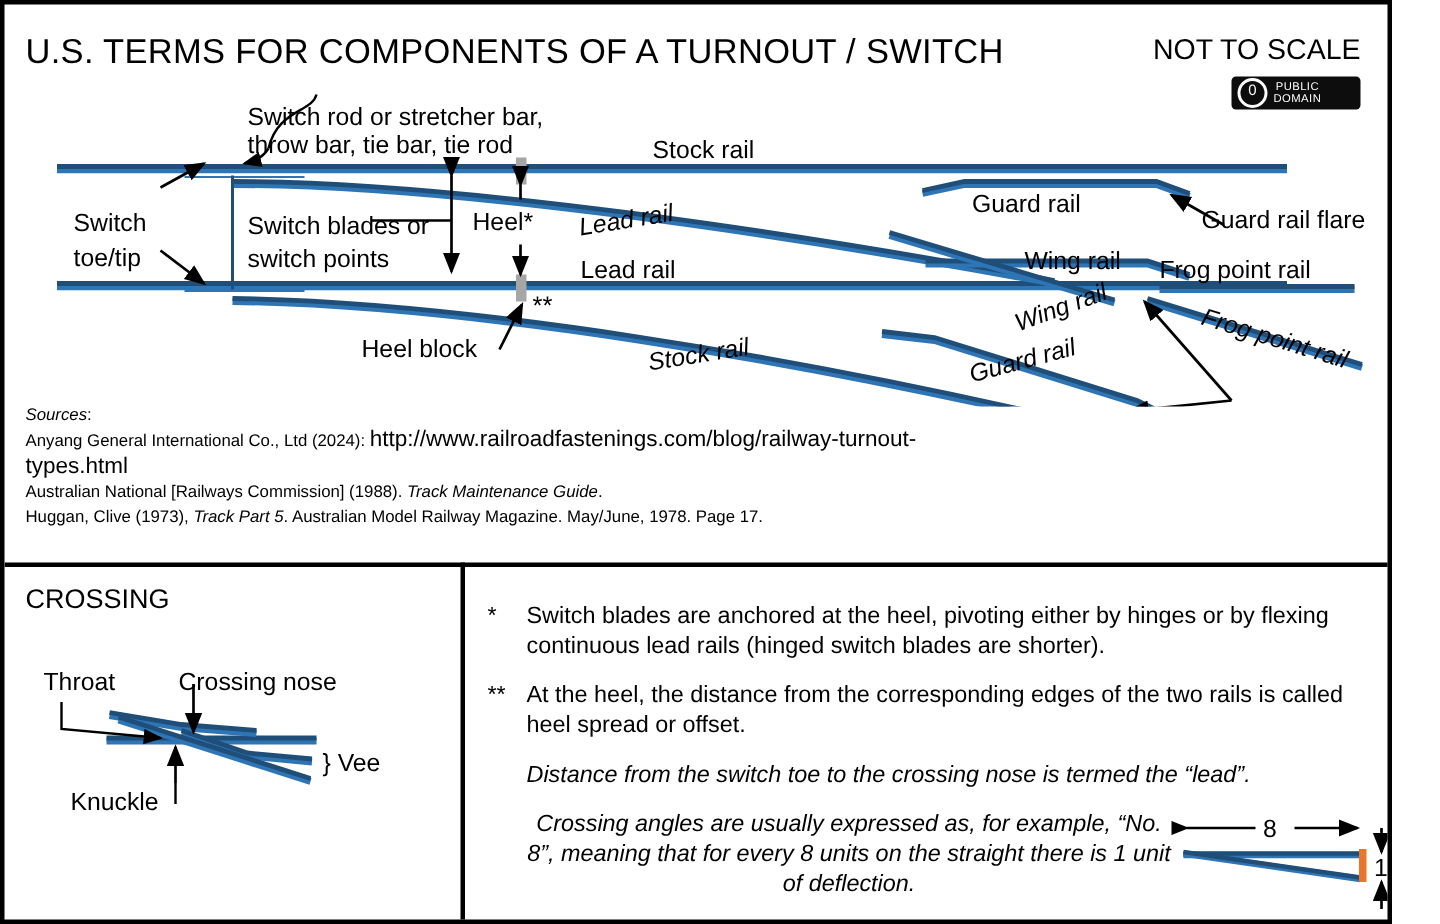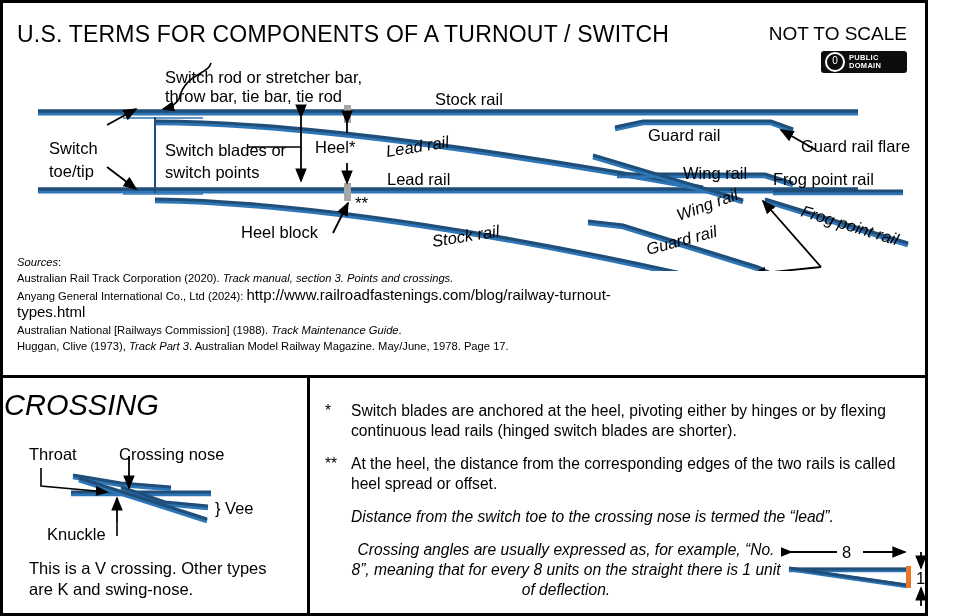--- a/index.html
+++ b/index.html
@@ -10,41 +10,41 @@
   .title{position:absolute;left:14px;top:18px;font-size:23px;letter-spacing:.2px;}
   .nts{position:absolute;right:18px;top:20px;font-size:19px;}
 
   
   .pd-badge{position:absolute;right:18px;top:48px;width:86px;height:22px;
             background:#0d0d0d;border-radius:3px;display:flex;align-items:center;
             padding:0 4px;box-sizing:border-box;}
   .pd-circle{width:16px;height:16px;border-radius:50%;border:2px solid #fff;
              color:#fff;font-size:10px;line-height:13px;text-align:center;
              font-family:"Liberation Sans",sans-serif;flex:0 0 auto;}
-  .pd-text{color:#fff;font-size:7.5px;font-weight:bold;line-height:8.5px;
-           margin-left:4px;letter-spacing:.3px;}
+  .pd-text{color:#fff;font-size:7.5px;font-weight:normal;line-height:8.5px;
+           margin-left:4px;letter-spacing:.3px;text-align:center;}
 
   
   #mainsvg{position:absolute;left:0;top:58px;}
 
   .lbl{font-family:"Liberation Sans",sans-serif;font-size:16.5px;fill:#000;}
   .lbl-b{font-family:"Liberation Sans",sans-serif;font-size:17px;fill:#000;}
 
   
-  .sources{position:absolute;left:14px;top:251px;width:620px;font-size:11.2px;line-height:16.4px;}
+  .sources{position:absolute;left:14px;top:266px;width:620px;font-size:11.2px;line-height:16.4px;}
   .sources .hd{font-style:italic;}
   .it{font-style:italic;}
   .url{font-size:15px;}
 
   
   .hdiv{position:absolute;left:0;top:372px;width:960px;height:3px;background:#000;}
   .vdiv{position:absolute;left:304px;top:372px;width:3px;height:244px;background:#000;}
 
   
-  .crossing-title{position:absolute;left:1px;top:386px;font-size:29px;font-style:italic;}
+  .crossing-title{position:absolute;left:14px;top:386px;font-size:18px;}
   #crosssvg{position:absolute;left:0px;top:425px;}
   .crossing-note{position:absolute;left:26px;top:555px;width:265px;font-size:16.5px;line-height:21px;}
 
   
   .notes{position:absolute;left:322px;top:398px;width:600px;}
   .note{display:flex;margin-bottom:13px;font-size:15.6px;line-height:20px;}
   .note .mk{width:26px;flex:0 0 26px;}
   .note .tx{flex:1 1 auto;}
   .note-plain{font-size:15.6px;line-height:20px;margin-left:26px;margin-bottom:13px;width:560px;font-style:italic;}
   .note-last{margin-left:26px;width:430px;text-align:center;}
@@ -161,30 +161,27 @@
     <text class="lbl" x="797" y="155" transform="rotate(17 797 155)" font-style="italic">Frog point rail</text>
     <text class="lbl" x="645" y="194" transform="rotate(-15 645 194)" font-style="italic">Guard rail</text>
     <text class="lbl" x="825" y="222" transform="rotate(17 825 222)" font-style="italic">Flangeways</text>
   </svg>
 
   <div class="sources">
     <div>
       <span class="hd">Sources</span><span>:</span>
     </div>
     <div>
-      <span>Australian Rail Track Corporation (2020). </span><span class="it">Track manual, section 3. Points and crossings.</span>
-    </div>
-    <div>
       <span>Anyang General International Co., Ltd (2024): </span><span class="url">http://www.railroadfastenings.com/blog/railway-turnout-types.html</span>
     </div>
     <div>
       <span>Australian National [Railways Commission] (1988). </span><span class="it">Track Maintenance Guide</span><span>.</span>
     </div>
     <div>
-      <span>Huggan, Clive (1973), </span><span class="it">Track Part 3</span><span>. Australian Model Railway Magazine. May/June, 1978. Page 17.</span>
+      <span>Huggan, Clive (1973), </span><span class="it">Track Part 5</span><span>. Australian Model Railway Magazine. May/June, 1978. Page 17.</span>
     </div>
   </div>
 
   <div class="hdiv"></div>
   <div class="vdiv"></div>
 
   <div class="crossing-title">CROSSING</div>
 
   <svg id="crosssvg" width="304" height="130" viewBox="0 0 304 130">
     <defs>
@@ -211,21 +208,20 @@
 
     <line x1="114" y1="94" x2="114" y2="70" stroke="#000" stroke-width="1.8" marker-end="url(#ah3)"></line>
     <line x1="114" y1="94" x2="114" y2="108" stroke="#000" stroke-width="1.6"></line>
 
     <text class="lbl" x="26" y="32">Throat</text>
     <text class="lbl" x="116" y="32">Crossing nose</text>
     <text class="lbl" x="44" y="112">Knuckle</text>
     <text class="lbl" x="212" y="86">} Vee</text>
   </svg>
 
-  <div class="crossing-note">This is a V crossing. Other types are K and swing-nose.</div>
 
   <div class="notes">
     <div class="note">
       <div class="mk">*</div>
       <div class="tx">Switch blades are anchored at the heel, pivoting either by hinges or by flexing continuous lead rails (hinged switch blades are shorter).</div>
     </div>
     <div class="note">
       <div class="mk">**</div>
       <div class="tx">At the heel, the distance from the corresponding edges of the two rails is called heel spread or offset.</div>
     </div>

